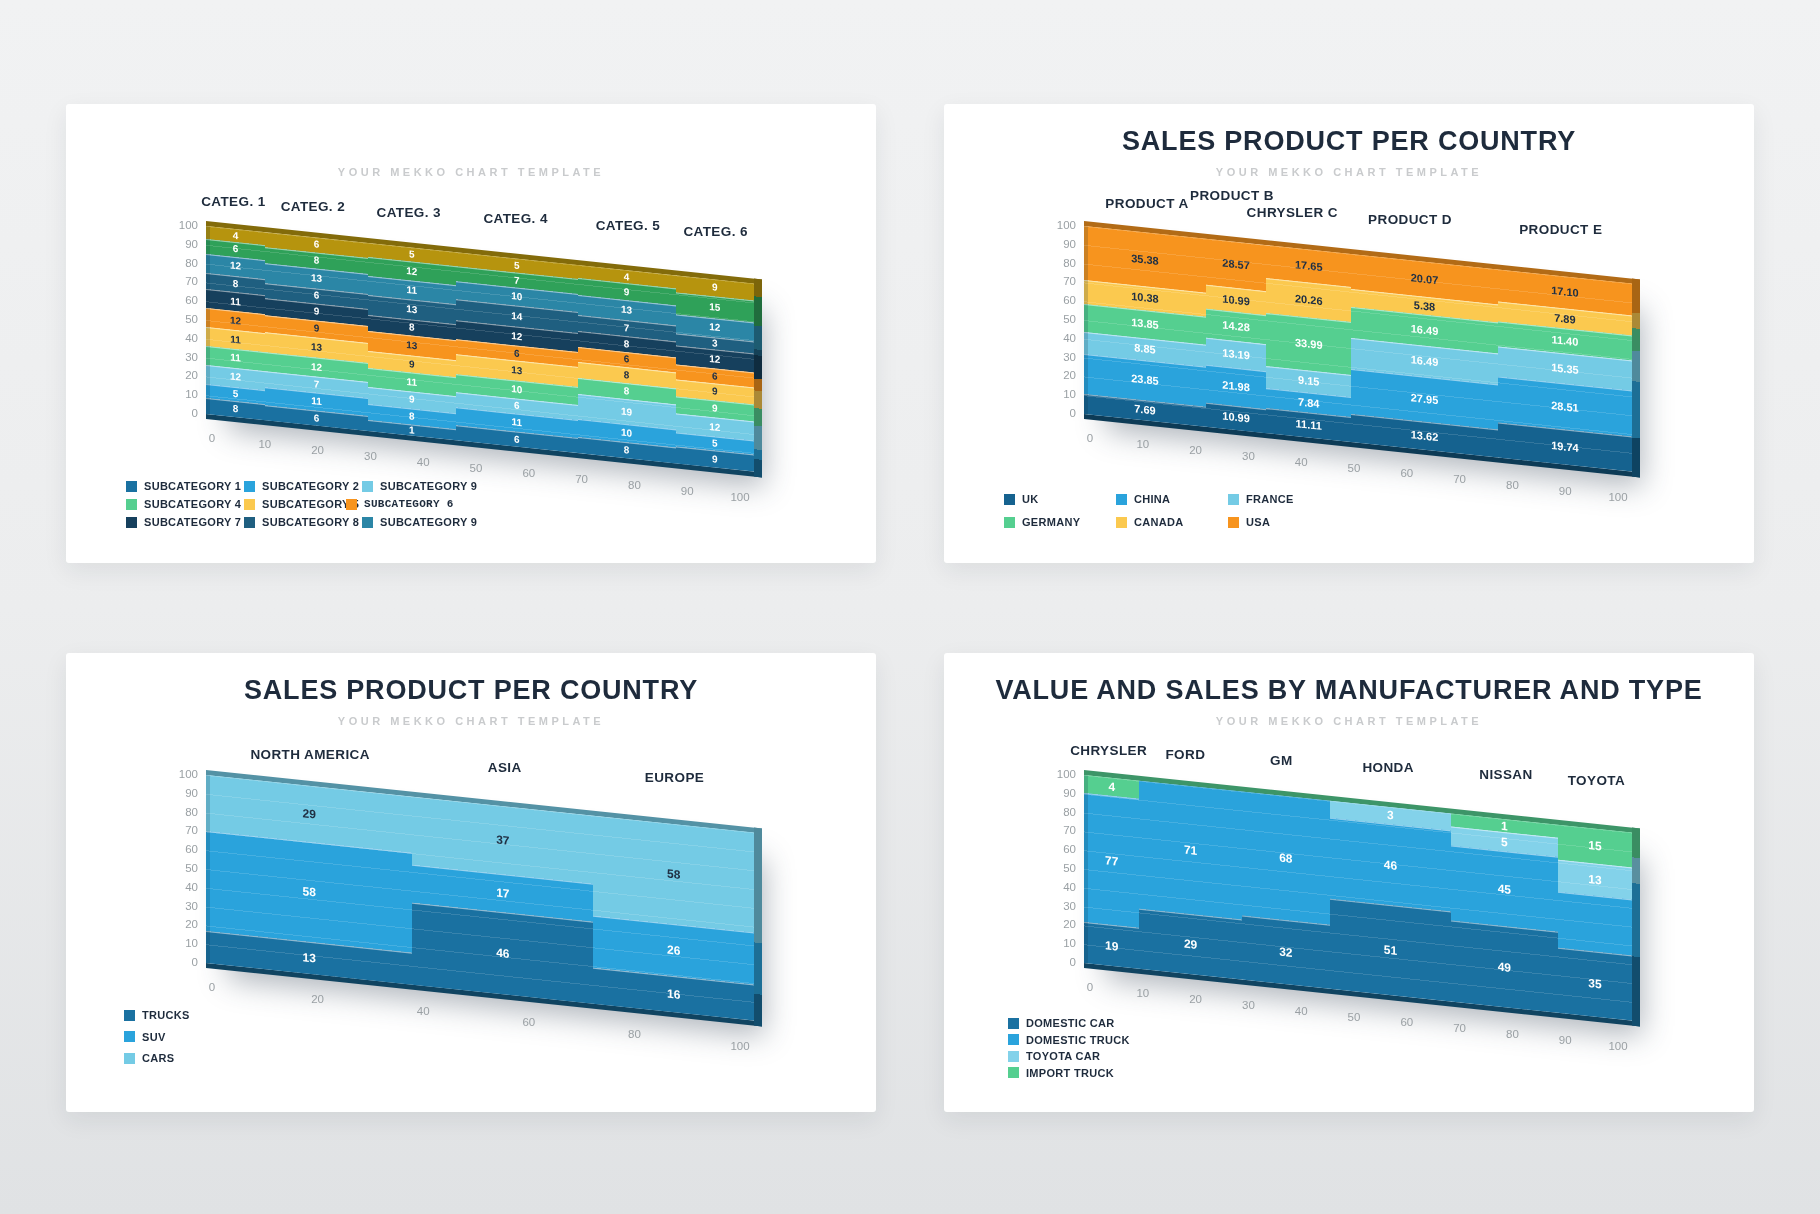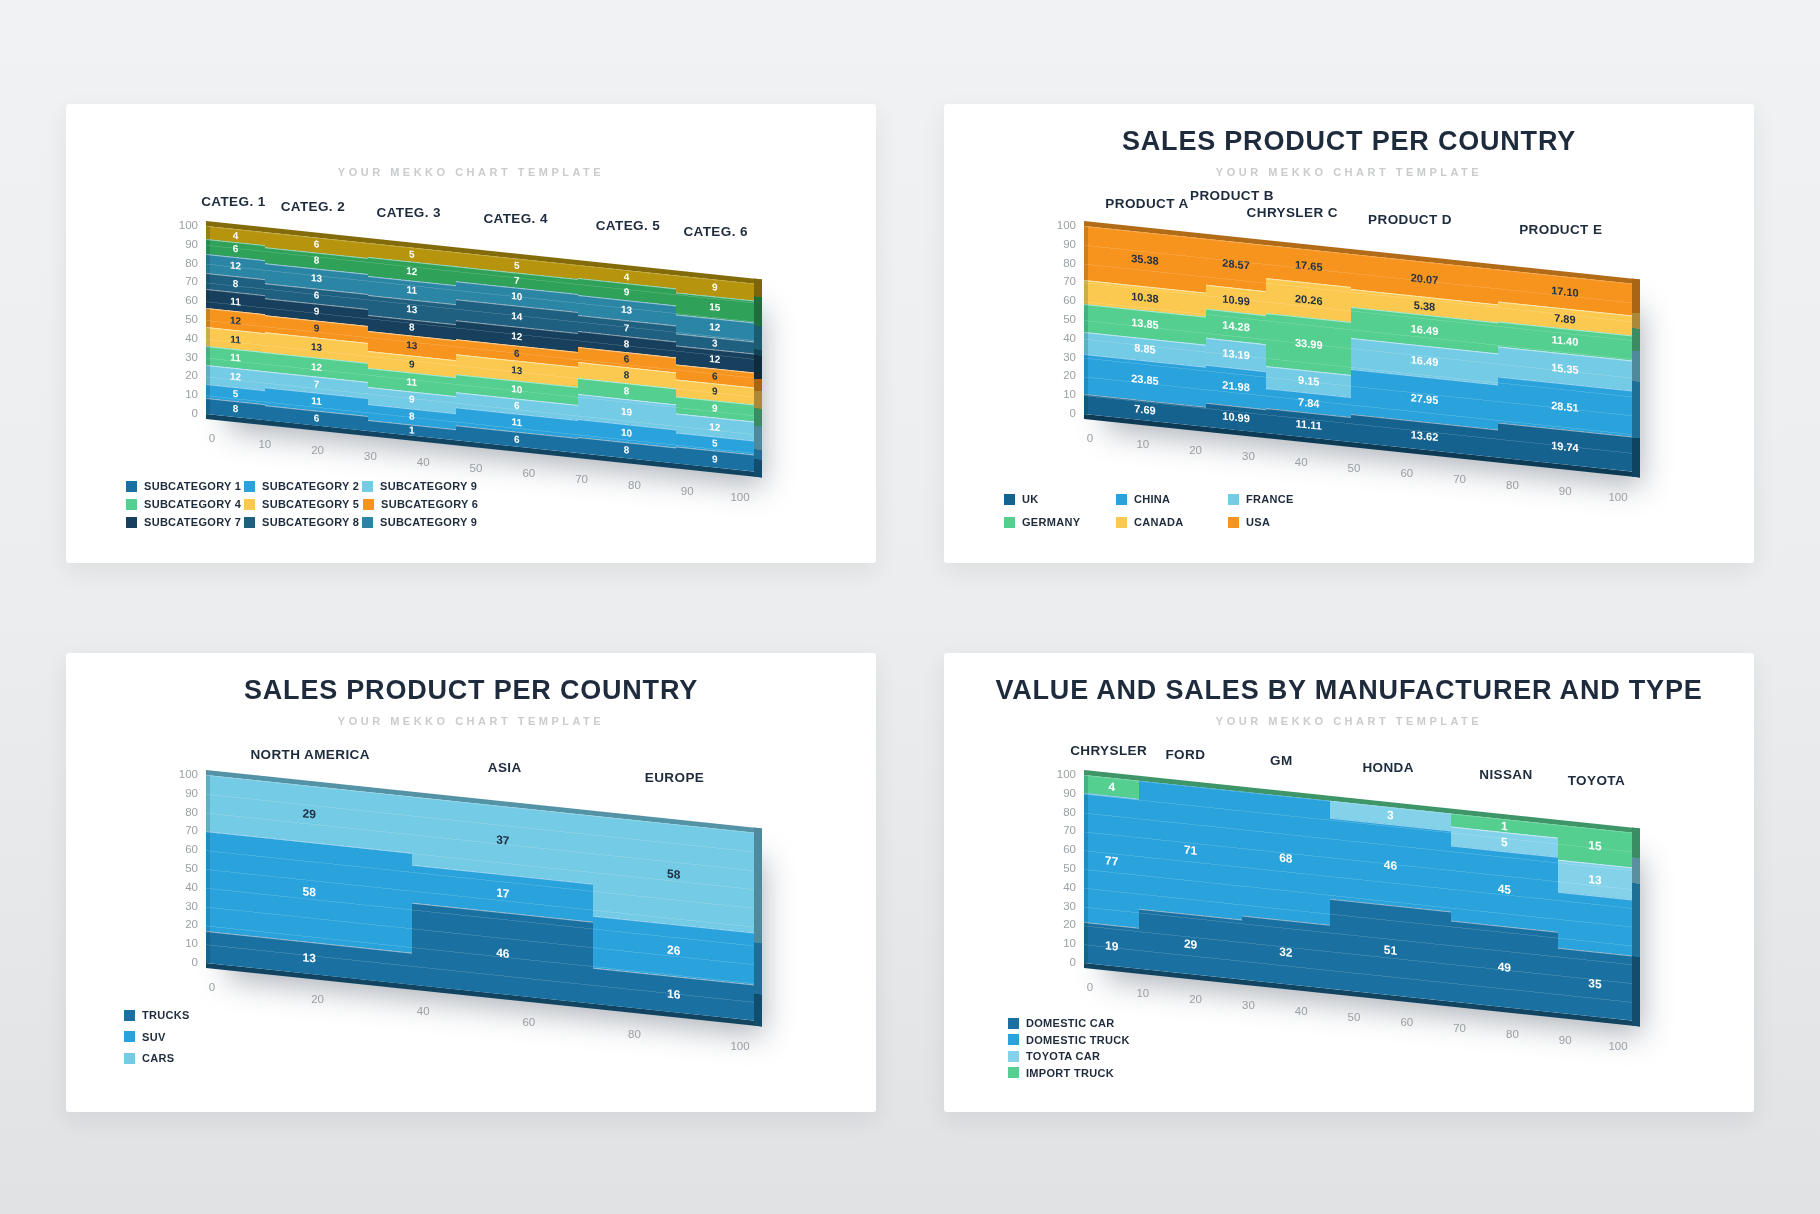--- a/index.html
+++ b/index.html
@@ -302,21 +302,21 @@
         <span class="llabel">SUBCATEGORY 9</span>
       </div>
       <div class="litem" style="left: 60px; top: 394px;">
         <span class="swatch" style="background: rgb(85, 207, 144);"></span>
         <span class="llabel">SUBCATEGORY 4</span>
       </div>
       <div class="litem" style="left: 178px; top: 394px;">
         <span class="swatch" style="background: rgb(251, 201, 79);"></span>
         <span class="llabel">SUBCATEGORY 5</span>
       </div>
-      <div class="litem" style="left: 297px; top: 394px;">
+      <div class="litem" style="left: 280px; top: 394px; font-family: Liberation Mono, monospace;">
         <span class="swatch" style="background: rgb(247, 148, 30);"></span>
         <span class="llabel">SUBCATEGORY 6</span>
       </div>
       <div class="litem" style="left: 60px; top: 412px;">
         <span class="swatch" style="background: rgb(22, 64, 93);"></span>
         <span class="llabel">SUBCATEGORY 7</span>
       </div>
       <div class="litem" style="left: 178px; top: 412px;">
         <span class="swatch" style="background: rgb(31, 95, 128);"></span>
         <span class="llabel">SUBCATEGORY 8</span>

